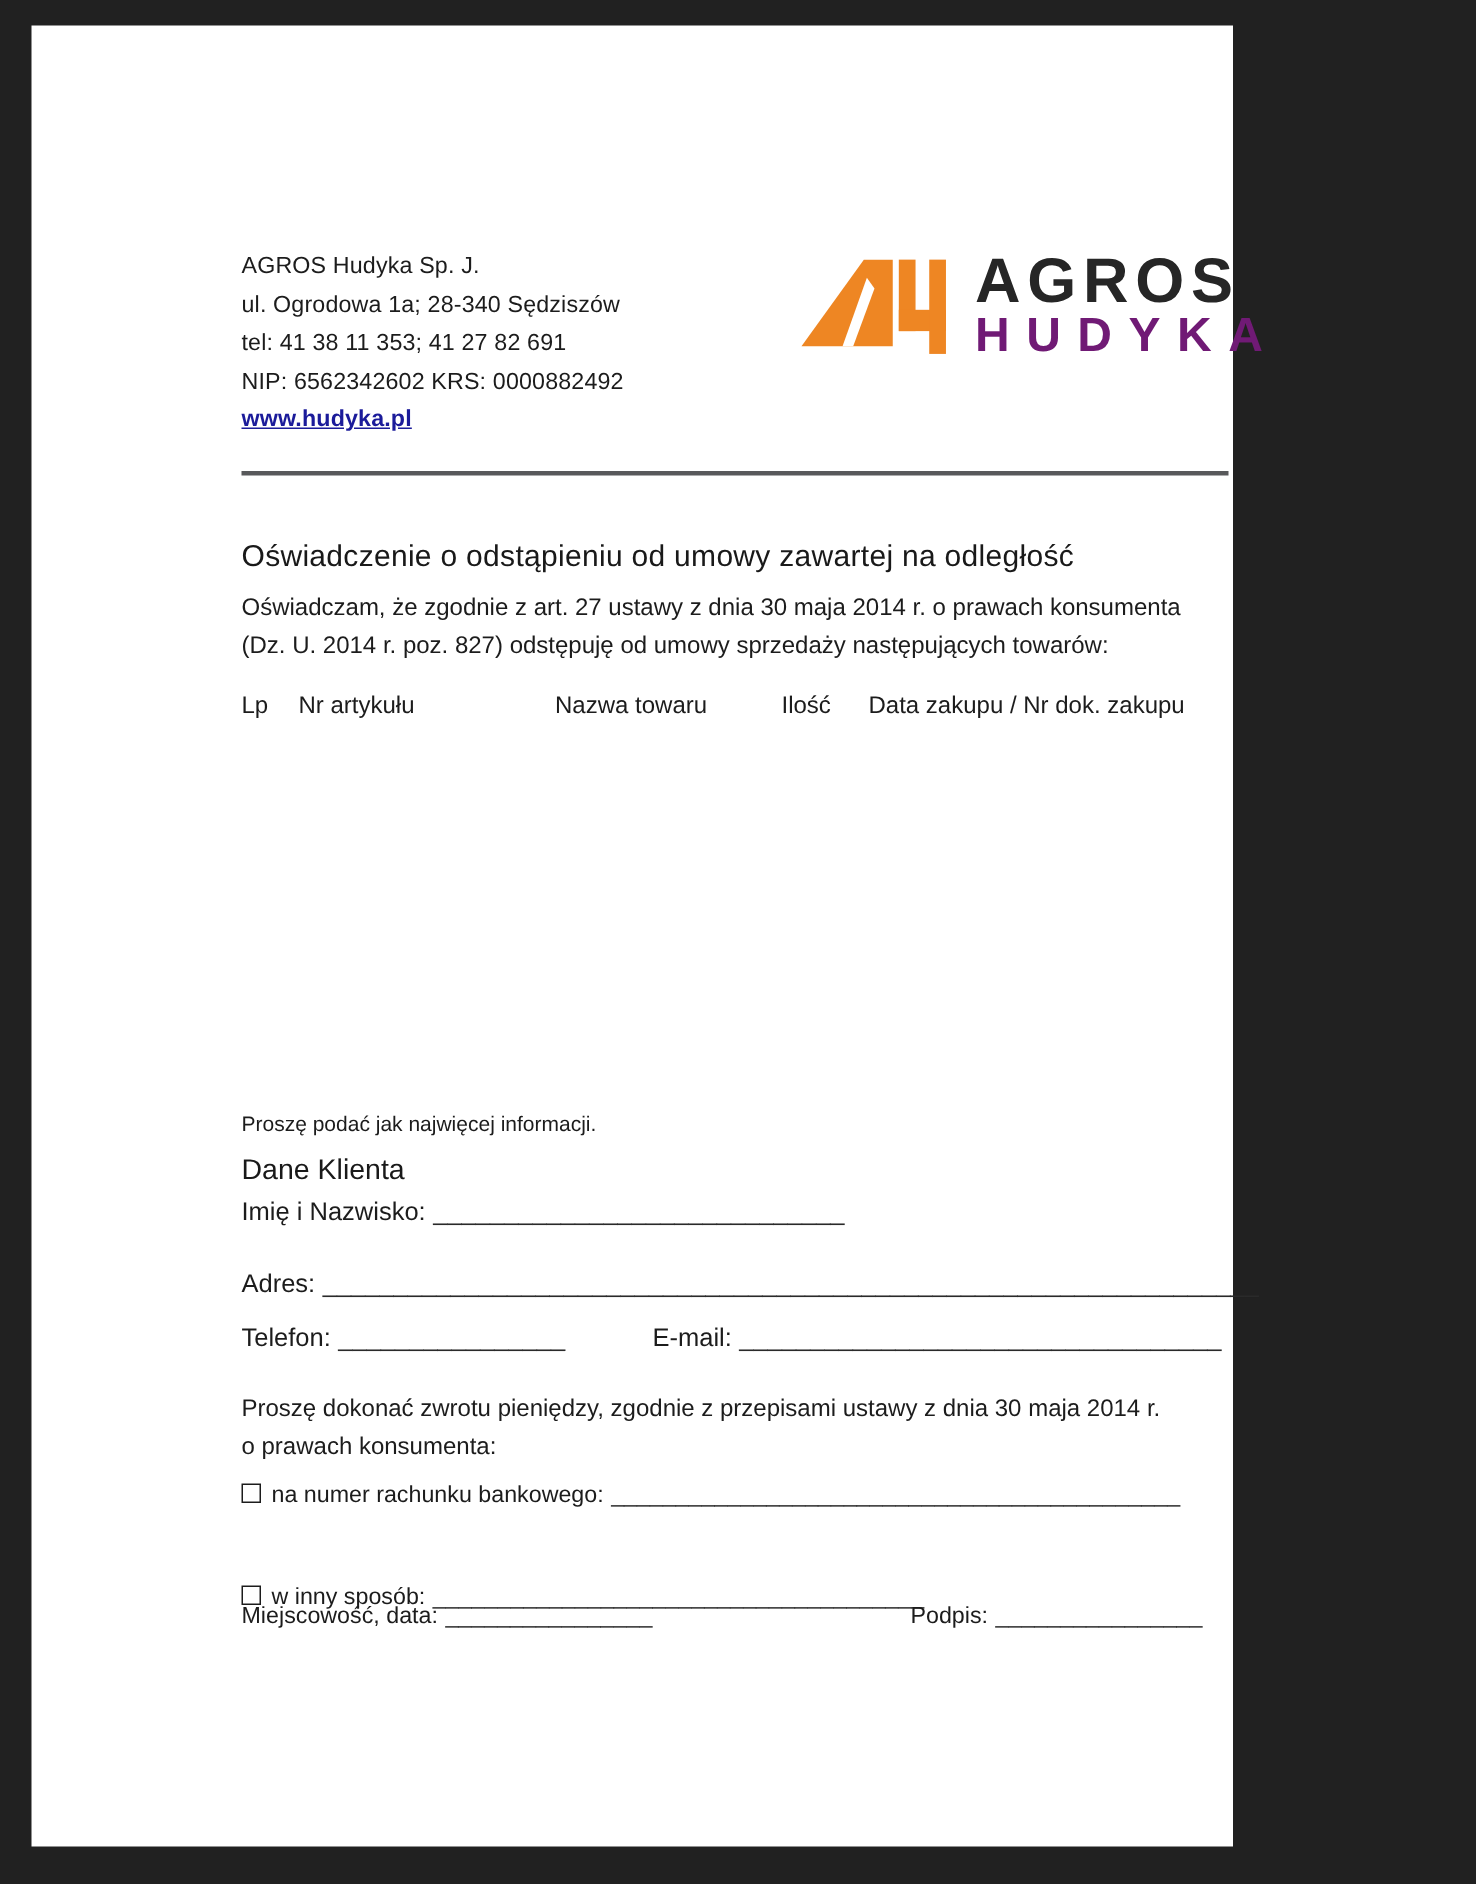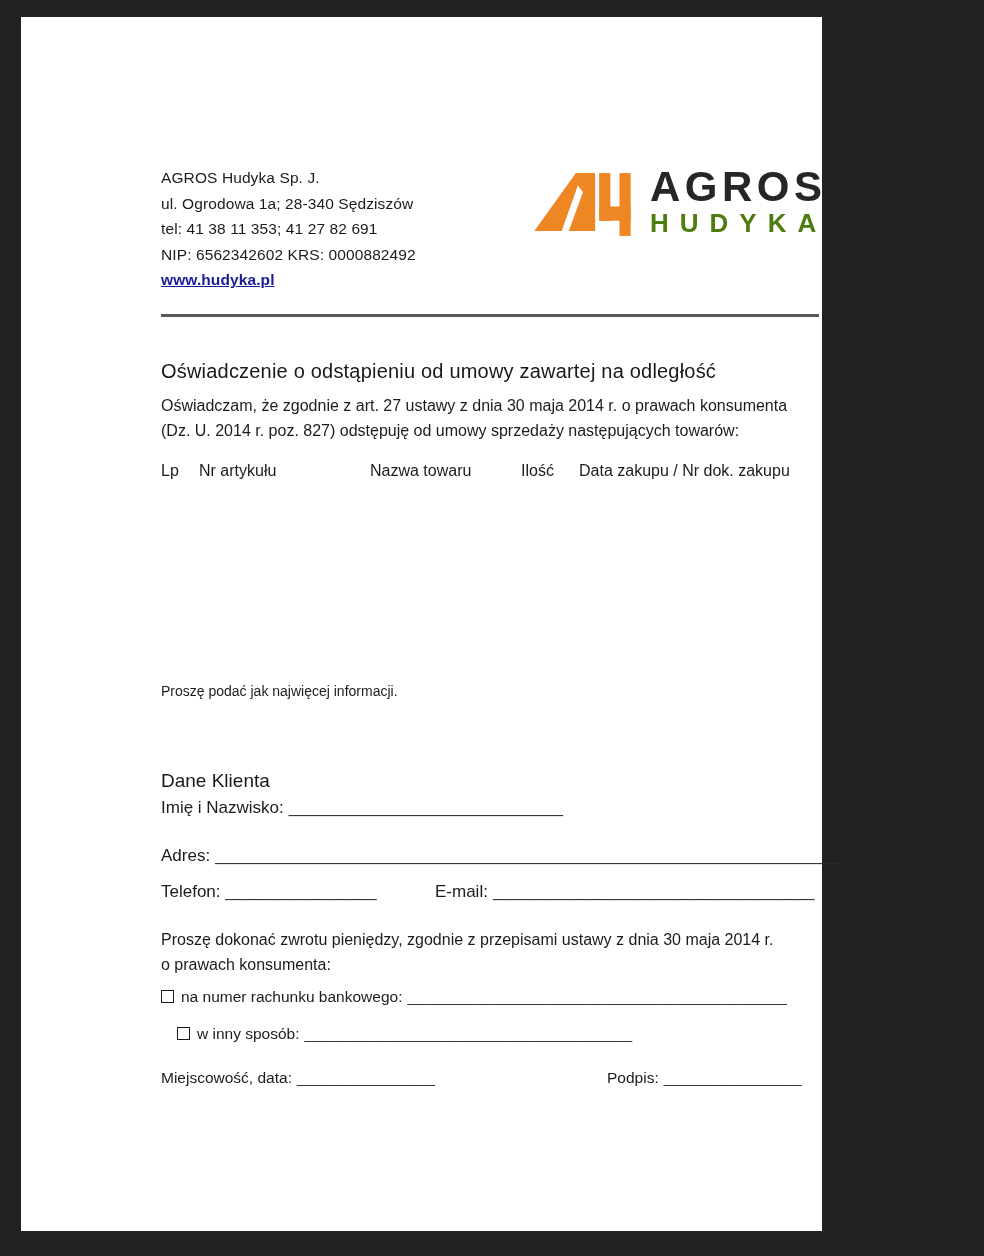--- a/index.html
+++ b/index.html
@@ -15,49 +15,49 @@
   }
   .abs { position:absolute; left:140px; }
 
   
   .company { top:148px; font-size:15.5px; line-height:25.6px; letter-spacing:0.1px; }
   .company .website-link { color:#1b1b9a; text-decoration:underline; cursor:pointer;font-weight:bold; }
 
   .logo { left:512px; top:150px; display:flex; align-items:flex-start; gap:15px; }
   .logo-mark { width:102px; height:73px; }
   .wm1 { font-size:42px; font-weight:bold; letter-spacing:4.5px; line-height:40px; color:#262626; }
-  .wm2 { font-size:26px; font-weight:bold; letter-spacing:11px; line-height:30px; color:#4d7c0f; margin-top:1px; }
+  .wm2 { font-size:32px; font-weight:bold; letter-spacing:11px; line-height:30px; color:#701a75; margin-top:1px; }
 
   .rule { top:297px; width:658px; height:3px; background:#58595b; }
 
   .title { top:341px; font-size:20px; line-height:27px; letter-spacing:0.2px; color:#191919; font-weight:normal; margin:0; }
   .intro { top:376px; font-size:16px; line-height:25.4px; }
 
   .thead { top:445px; width:680px; height:22px; font-size:16px; }
   .thead span { position:absolute; top:0; white-space:nowrap; }
   .th-0 { left:0; }
   .th-1 { left:38px; }
   .th-2 { left:209px; }
   .th-3 { left:360px; }
   .th-4 { left:418px; }
 
-  .note { top:666px; font-size:14px; }
+  .note { top:724px; font-size:14px; }
 
   .h2 { top:752px; font-size:19px; line-height:24px; color:#191919; font-weight:normal; margin:0; }
 
   .field { font-size:17px; white-space:nowrap; }
   .f-name  { top:781px; }
   .f-adres { top:829px; }
   .f-tel   { top:865px; width:680px; }
   .f-tel .grp-email { position:absolute; left:274px; top:0; }
 
   .refund-para { top:910px; font-size:16px; line-height:25.4px; }
   .chk-row { font-size:15.5px; white-space:nowrap; }
   .chk-1 { top:971px; }
-  .chk-2 { top:1008px;margin-left:16px; }
+  .chk-2 { top:1039px; }
   .checkbox {
     display:inline-block; width:11px; height:11px;
     border:1.6px solid #1c1c1c; margin-right:7px; vertical-align:-1px;
     background:#fff; cursor:pointer;
   }
 
   .f-sign { top:1052px; width:680px; font-size:15.5px; white-space:nowrap; }
   .f-sign .grp-podpis { position:absolute; left:446px; top:0; }
 
   .lbl { margin-right:5px; }

